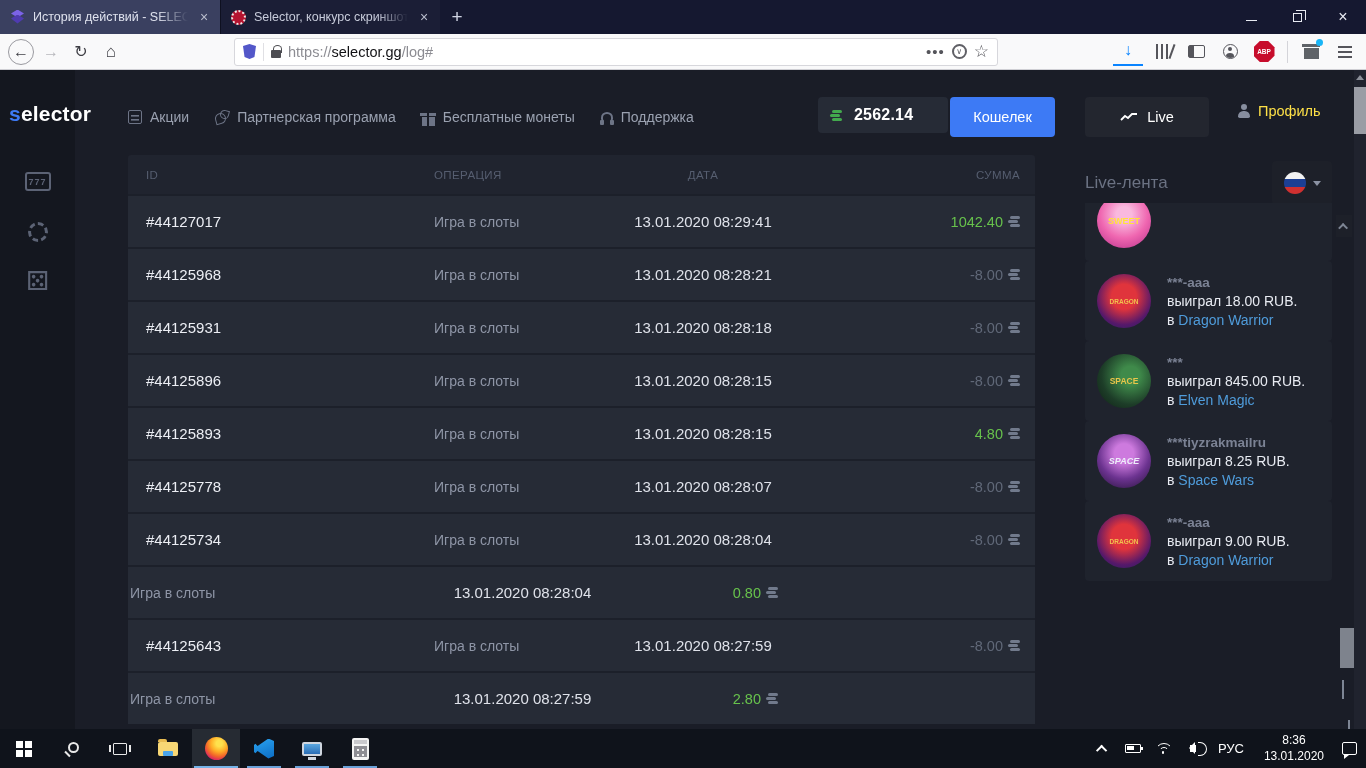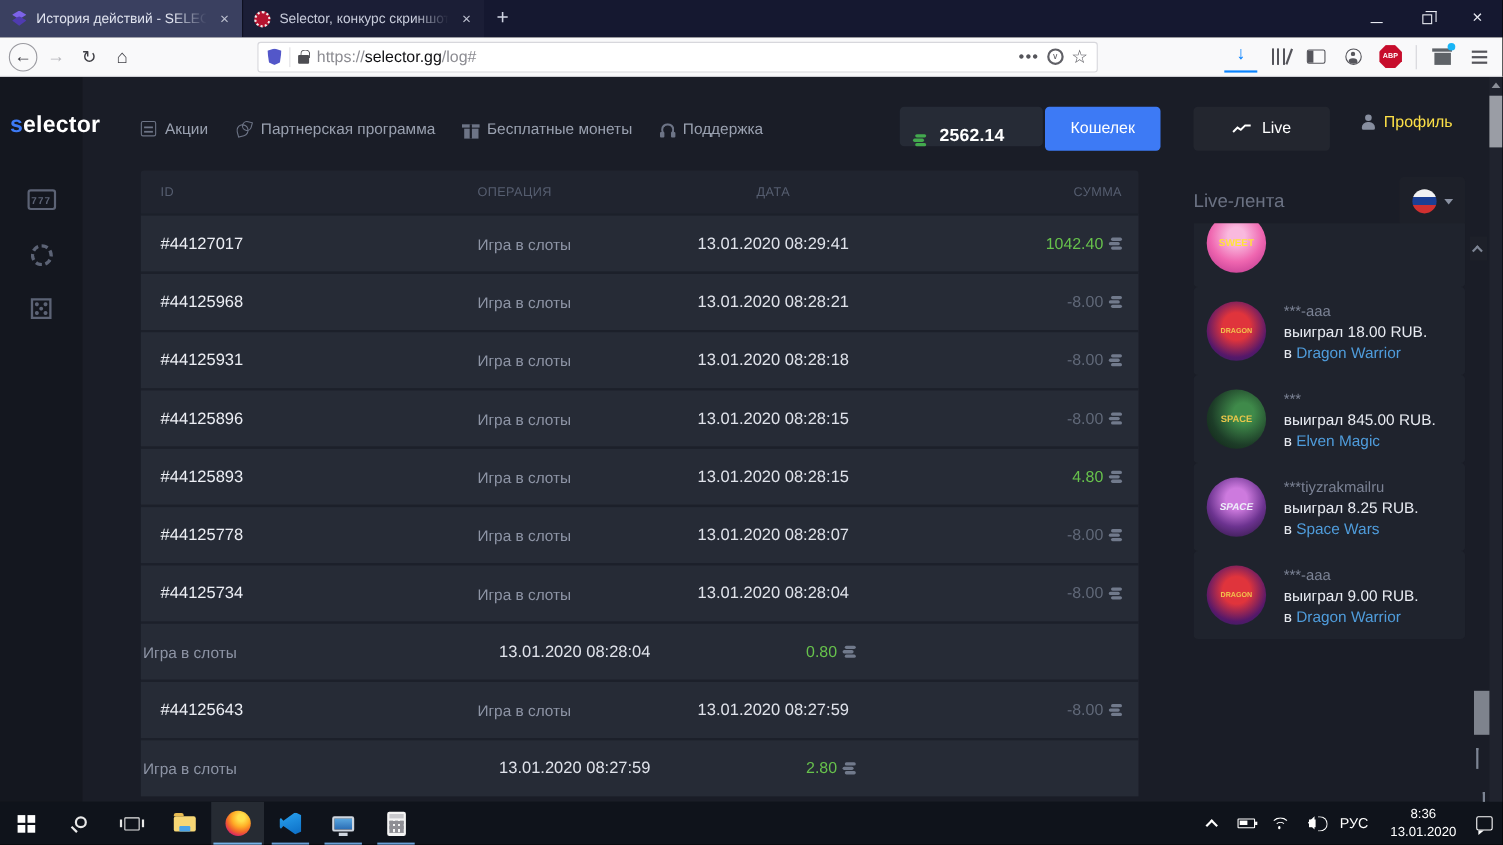--- a/index.html
+++ b/index.html
@@ -80,21 +80,21 @@
   .nico-partner::before{content:"";position:absolute;left:0;top:3px;width:9px;height:9px;border:1.8px solid #6d7486;border-radius:50% 50% 50% 0;transform:rotate(-15deg)}
   .nico-partner::after{content:"";position:absolute;right:0;top:0;width:7px;height:7px;border:1.8px solid #6d7486;border-radius:50% 0 50% 50%;transform:rotate(15deg)}
   .nico-gift{top:2px;width:13px;height:9px;background:#6d7486;margin-top:4px}
   .nico-gift::before{content:"";position:absolute;left:-1.5px;top:-3.5px;width:16px;height:2.5px;background:#6d7486}
   .nico-gift::after{content:"";position:absolute;left:5.5px;top:-3.5px;width:2px;height:12.5px;background:#1a1d27}
   .nico-support{width:12px;height:11px;border:2px solid #6d7486;border-radius:50% 50% 42% 42%;border-bottom-color:transparent}
   .nico-support::before{content:"";position:absolute;left:-3px;top:6px;width:4px;height:5px;background:#6d7486;border-radius:1px}
   .nico-support::after{content:"";position:absolute;right:-3px;top:6px;width:4px;height:5px;background:#6d7486;border-radius:1px}
 
   .balance-group{position:absolute;left:818px;top:27px;height:40px;display:flex}
-  .balance-box{width:130px;height:36px;background:#262b36;border-radius:4px;display:flex;align-items:flex-end;gap:12px;padding:0 14px}
+  .balance-box{width:130px;height:36px;background:#262b36;border-radius:4px;display:flex;align-items:center;gap:12px;padding:0 14px}
   .balance-val{color:#fff;font-size:16px;font-weight:bold;letter-spacing:.2px}
   .wallet-btn{margin-left:2px;width:105px;height:40px;background:#3d7af5;border-radius:4px;display:flex;align-items:center;justify-content:center;color:#fff;font-size:14.5px}
   .coins{width:10px;height:3px;border-radius:2px;background:#717a8c;box-shadow:-2px 4px 0 #717a8c,0 8px 0 #717a8c;margin-bottom:8px;flex:0 0 auto}
   .coins.green{background:#43a94e;box-shadow:-2px 4px 0 #43a94e,0 8px 0 #43a94e}
 
   .live-btn{position:absolute;left:1085px;top:27px;width:124px;height:40px;background:#23262f;border-radius:4px;display:flex;align-items:center;justify-content:center;gap:9px;color:#fff;font-size:14.5px}
   .live-chart{width:18px;height:10px}
   .profile{position:absolute;left:1238px;top:33px;display:flex;align-items:center;gap:8px;color:#fde047;font-size:14.5px}
   .person{width:12px;height:14px;position:relative}
   .person::before{content:"";position:absolute;left:3px;top:0;width:6px;height:6px;border-radius:50%;background:#878e9f}
@@ -127,21 +127,21 @@
   .lp-list{position:absolute;left:0;top:133px;right:0;bottom:0;overflow:hidden;display:flex;flex-direction:column;gap:0}
   .lp-item{flex:0 0 80px;background:#1f232d;border-radius:4px;display:flex;align-items:center;gap:16px;padding:0 12px}
   .lp-item.cut{margin-top:-22px}
   .thumb{width:54px;height:54px;border-radius:50%;flex:0 0 auto;display:flex;align-items:center;justify-content:center;font-weight:bold;overflow:hidden}
   .th-sweet{background:radial-gradient(circle at 50% 38%,#f9b9de 0 18%,#ef66b0 55%,#b22e88);color:#ffe33a;font-size:9px}
   .th-dragon{background:radial-gradient(circle at 50% 42%,#e0343c 0 30%,#55186a 68%,#20255c);color:#f2c14e;font-size:6.5px}
   .th-jewel{background:radial-gradient(circle at 50% 45%,#e8bc4d 0 26%,#7a5517 58%,#1a1208);color:#f6dc8a;font-size:7px}
   .th-elven{background:radial-gradient(circle at 62% 40%,#3f8a4a 0 20%,#1d3d28 62%,#0d1c13);color:#e8c54a;font-size:8.5px}
   .th-space{background:radial-gradient(circle at 50% 36%,#cd7ade 0 22%,#6c3390 58%,#221135);color:#eeeefa;font-size:9px;font-style:italic}
   .lp-text{display:flex;flex-direction:column;gap:3px;font-size:14px}
-  .lp-user{color:#7b8294;font-weight:normal;font-size:13.5px}
+  .lp-user{color:#7b8294;font-weight:bold;font-size:13.5px}
   .lp-win{color:#e8ebf2}
   .lp-game{color:#e8ebf2}
   .lp-game a{color:#4f9cdb;text-decoration:none}
 
   
   .pagescroll{position:absolute;right:0;top:0;width:12px;height:100%;background:#20232e}
   .ps-up{position:absolute;right:2px;top:5px;width:0;height:0;border-left:4px solid transparent;border-right:4px solid transparent;border-bottom:5px solid #8b8f98}
   .ps-thumb{position:absolute;right:0;top:17px;width:12px;height:47px;background:#9a9da5}
   .lp-up{position:absolute;left:1336px;top:145px;width:16px;height:22px;background:#1d2029;display:flex;align-items:center;justify-content:center}
   .chev{width:7px;height:7px;border-left:2px solid #7d8594;border-top:2px solid #7d8594}

